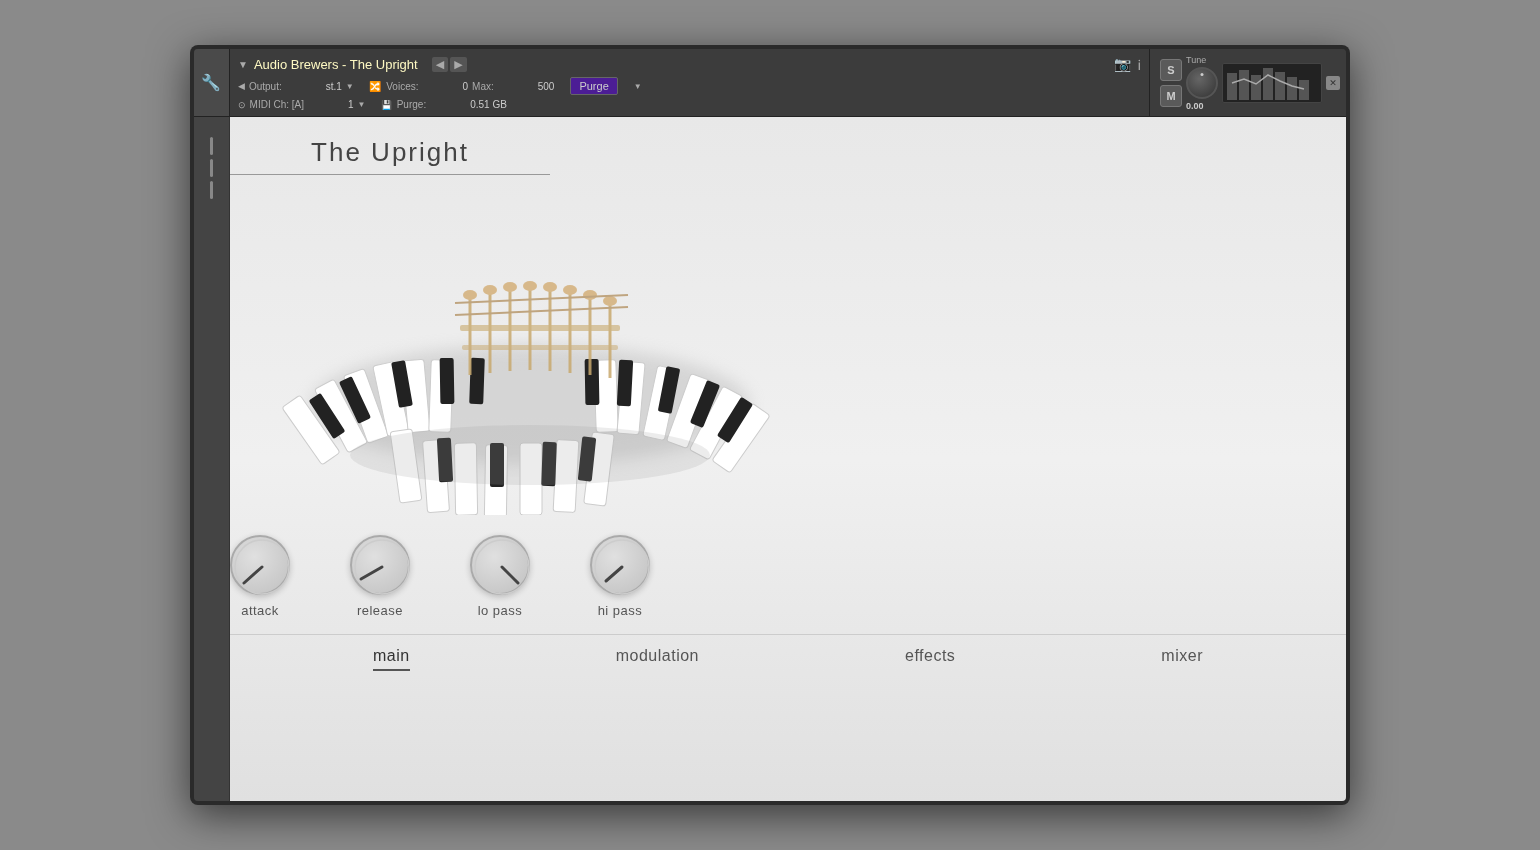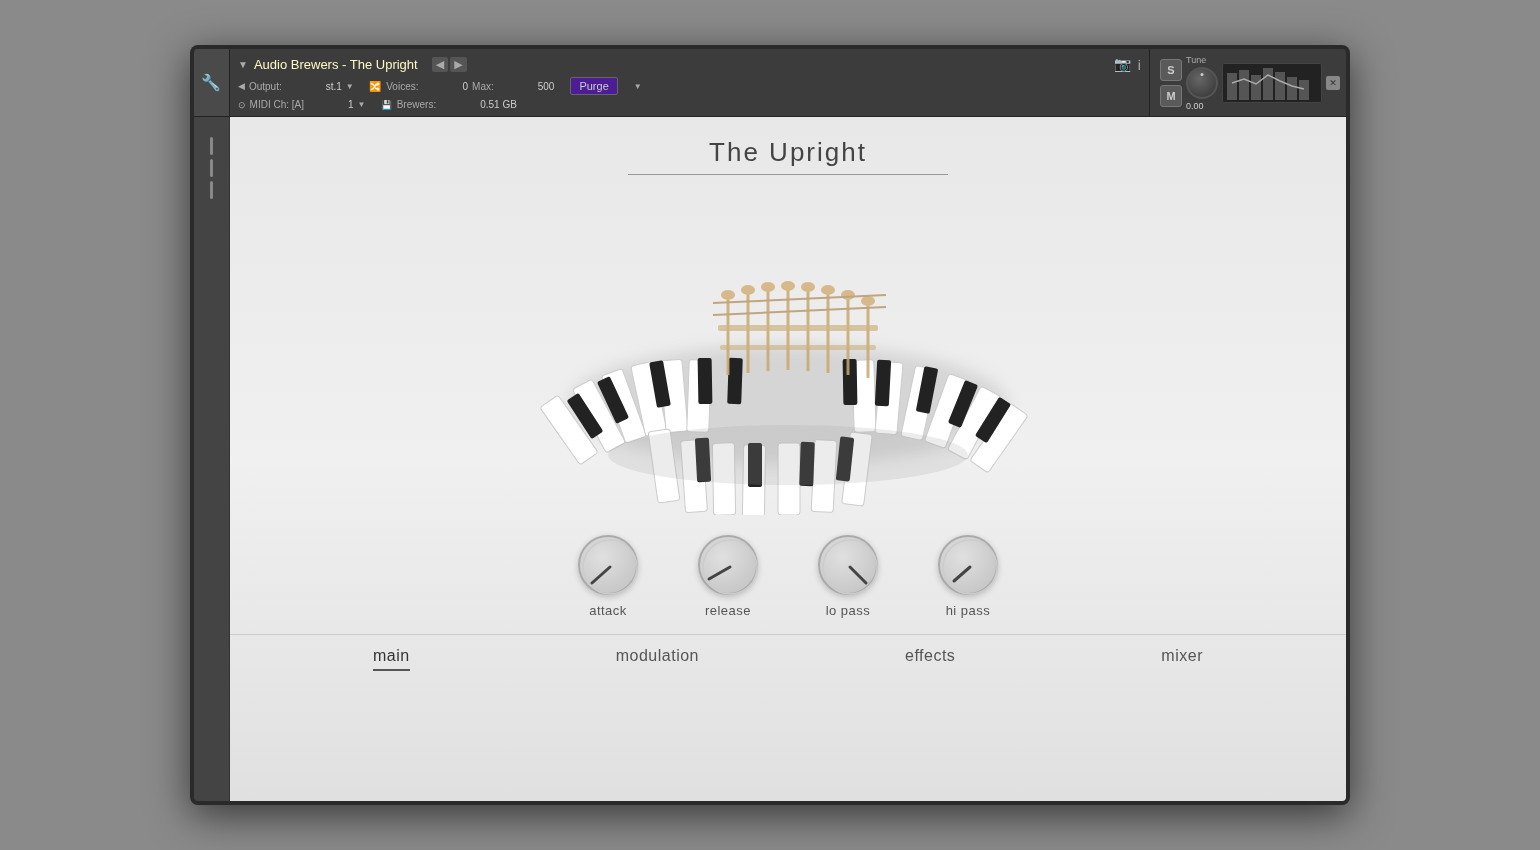--- a/index.html
+++ b/index.html
@@ -145,20 +145,21 @@
       align-items: flex-start;
       gap: 2px;
     }
     .tune-label {
       color: #aaa;
       font-size: 9px;
     }
     .tune-value {
       color: #ccc;
       font-size: 9px;
+      font-weight: bold;
     }
     .knob-circle {
       width: 32px;
       height: 32px;
       border-radius: 50%;
       background: radial-gradient(circle at 40% 35%, #666, #333);
       border: 2px solid #555;
       position: relative;
     }
     .knob-dot {
@@ -221,21 +222,21 @@
       height: 18px;
       background: #888;
       border-radius: 2px;
     }
     
     .plugin-body {
       flex: 1;
       background: linear-gradient(180deg, #e8e8e8 0%, #f0f0f0 50%, #e0e0e0 100%);
       display: flex;
       flex-direction: column;
-      align-items: center;
+      align-items: flex-start;
       position: relative;
       overflow: hidden;
     }
     .plugin-title {
       font-size: 26px;
       color: #444;
       font-weight: 300;
       letter-spacing: 2px;
       margin-top: 20px;
       padding-bottom: 6px;
@@ -364,21 +365,21 @@
         </div>
         <div class="info-row">
           <span class="info-item">
             <span style="font-size:9px;">⊙</span>
             <span>MIDI Ch: [A]</span>
             <span class="info-value">1</span>
             <span style="font-size:8px;color:#aaa;">▼</span>
           </span>
           <span class="info-item">
             <span style="font-size:9px;">💾</span>
-            <span>Brewers:</span>
+            <span>Purge:</span>
             <span class="info-value">0.51 GB</span>
           </span>
         </div>
       </div>
 
       <div class="top-bar-right">
         <div class="sm-panel">
           <div class="s-button">S</div>
           <div class="m-button">M</div>
         </div>

